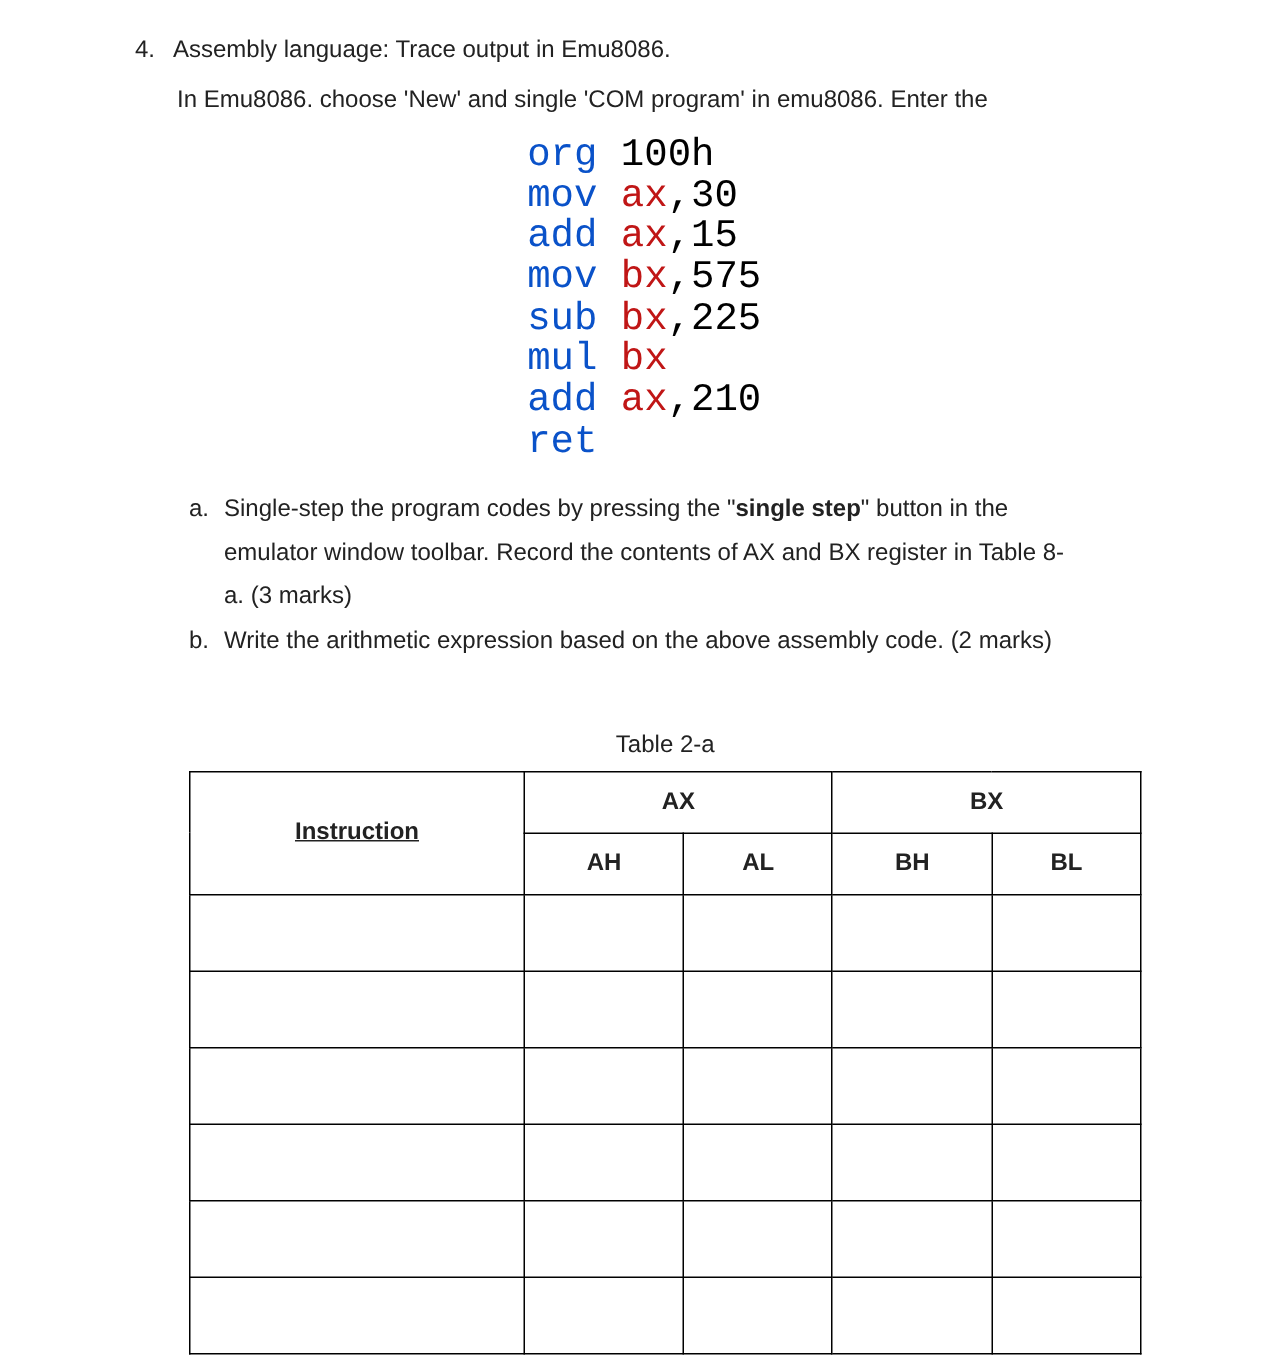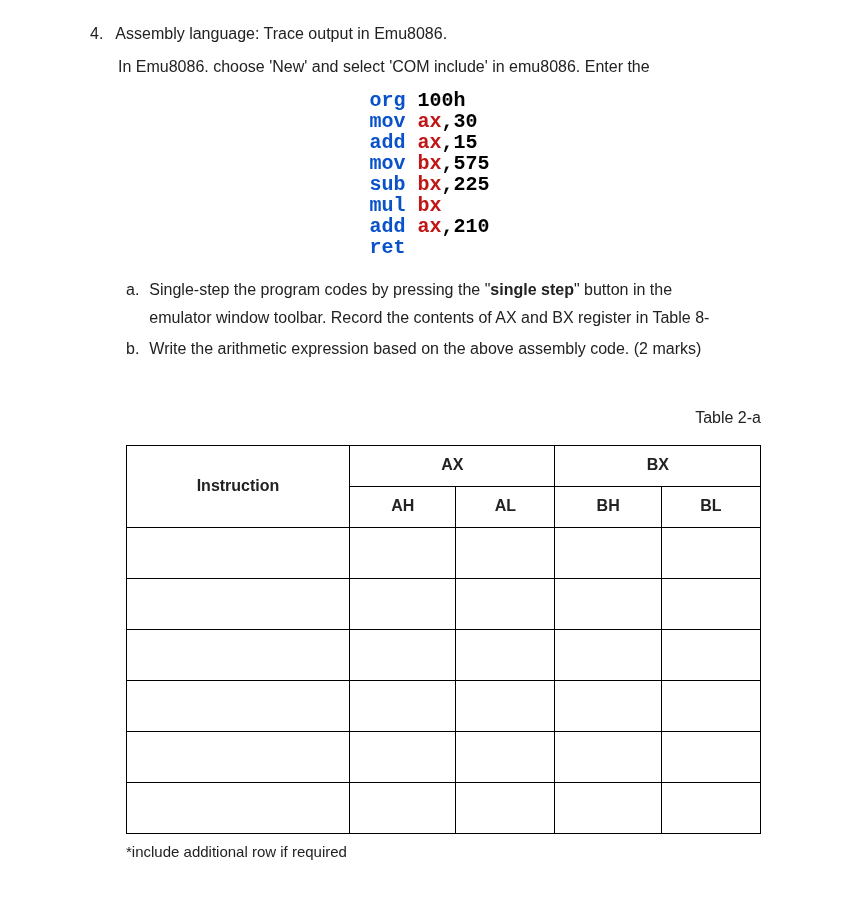--- a/index.html
+++ b/index.html
@@ -23,22 +23,22 @@
   .q-num { flex: 0 0 auto; }
   .q-body { flex: 1 1 auto; }
   .indent { margin-left: 28px; }
   .code-block {
     display: flex;
     justify-content: center;
     margin: 8px 0 18px 0;
   }
   .code-inner {
     font-family: "Courier New", monospace;
-    font-size: 20px;
-    font-weight: bold;
+    font-size: 26px;
+    font-weight: normal;
     line-height: 1.05;
     text-align: left;
     white-space: pre;
   }
   .c-op { color: #0a52c9; }   
   .c-reg { color: #c01616; }  
   .c-num { color: #000; }
   .sublist {
     margin-left: 36px;
     margin-top: 14px;
@@ -52,35 +52,36 @@
   .subbody { flex: 1 1 auto; }
   .italic { }
   .bold { font-weight: bold; text-align: right; }
 
   .table-wrap {
     margin-top: 40px;
     margin-left: 36px;
     width: 635px;
   }
   .table-caption {
-    text-align: right;
-    margin-bottom: 12px;
+    text-align: center;
+    margin-bottom: 2px;
   }
   table.regs {
     border-collapse: collapse;
     width: 100%;
   }
   table.regs th, table.regs td {
     border: 1.5px solid #000;
     text-align: center;
     font-size: 16px;
     font-weight: bold;
   }
   table.regs th.instr {
     width: 220px;
+    text-decoration: underline;
   }
   table.regs td.cell {
     height: 48px;
     font-weight: normal;
   }
   table.regs th.h1 { height: 38px; }
   table.regs th.h2 { height: 38px; }
   .footnote {
     font-size: 15px;
     margin-top: 4px;
@@ -90,21 +91,21 @@
 <body>
 
 <div class="page">
 
   <div class="q-row">
     <div class="q-num">4.</div>
     <div class="q-body">Assembly language: Trace output in Emu8086.</div>
   </div>
 
   <div class="indent">
-    <span>In Emu8086. choose '</span><span class="italic">New'</span><span> and select '</span><span class="italic">COM include</span><span>' in emu8086. Enter the</span>
+    <span>In Emu8086. choose '</span><span class="italic">New'</span><span> and single '</span><span class="italic">COM program</span><span>' in emu8086. Enter the</span>
   </div>
 
   <div class="code-block">
     <div class="code-inner" id="code-inner"><span class="c-op">org</span><span class="c-num"> 100h</span>
 <span class="c-op">mov</span><span class="c-reg"> ax</span><span class="c-num">,30</span>
 <span class="c-op">add</span><span class="c-reg"> ax</span><span class="c-num">,15</span>
 <span class="c-op">mov</span><span class="c-reg"> bx</span><span class="c-num">,575</span>
 <span class="c-op">sub</span><span class="c-reg"> bx</span><span class="c-num">,225</span>
 <span class="c-op">mul</span><span class="c-reg"> bx</span><span class="c-num"></span>
 <span class="c-op">add</span><span class="c-reg"> ax</span><span class="c-num">,210</span>
@@ -113,20 +114,21 @@
   </div>
 
   <div class="sublist">
     <div class="subrow">
       <div class="subletter">a.</div>
       <div class="subbody">
         <div>
           <span class="italic">Single-step</span><span> the program codes by pressing the "</span><span class="bold">single step</span><span>" button in the</span>
         </div>
         <div>emulator window toolbar. Record the contents of AX and BX register in Table 8-</div>
+        <div>a. (3 marks)</div>
       </div>
     </div>
     <div class="subrow">
       <div class="subletter">b.</div>
       <div class="subbody">Write the arithmetic expression based on the above assembly code. (2 marks)</div>
     </div>
   </div>
 
   <div class="table-wrap">
     <div class="table-caption">Table 2-a</div>

